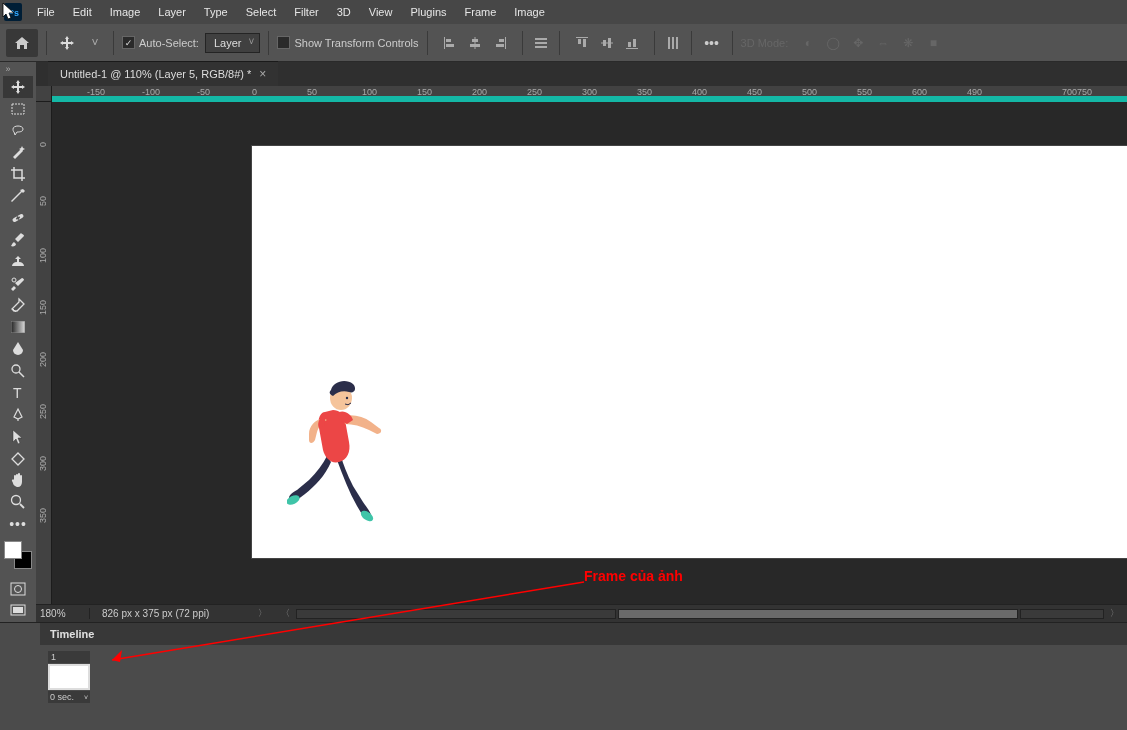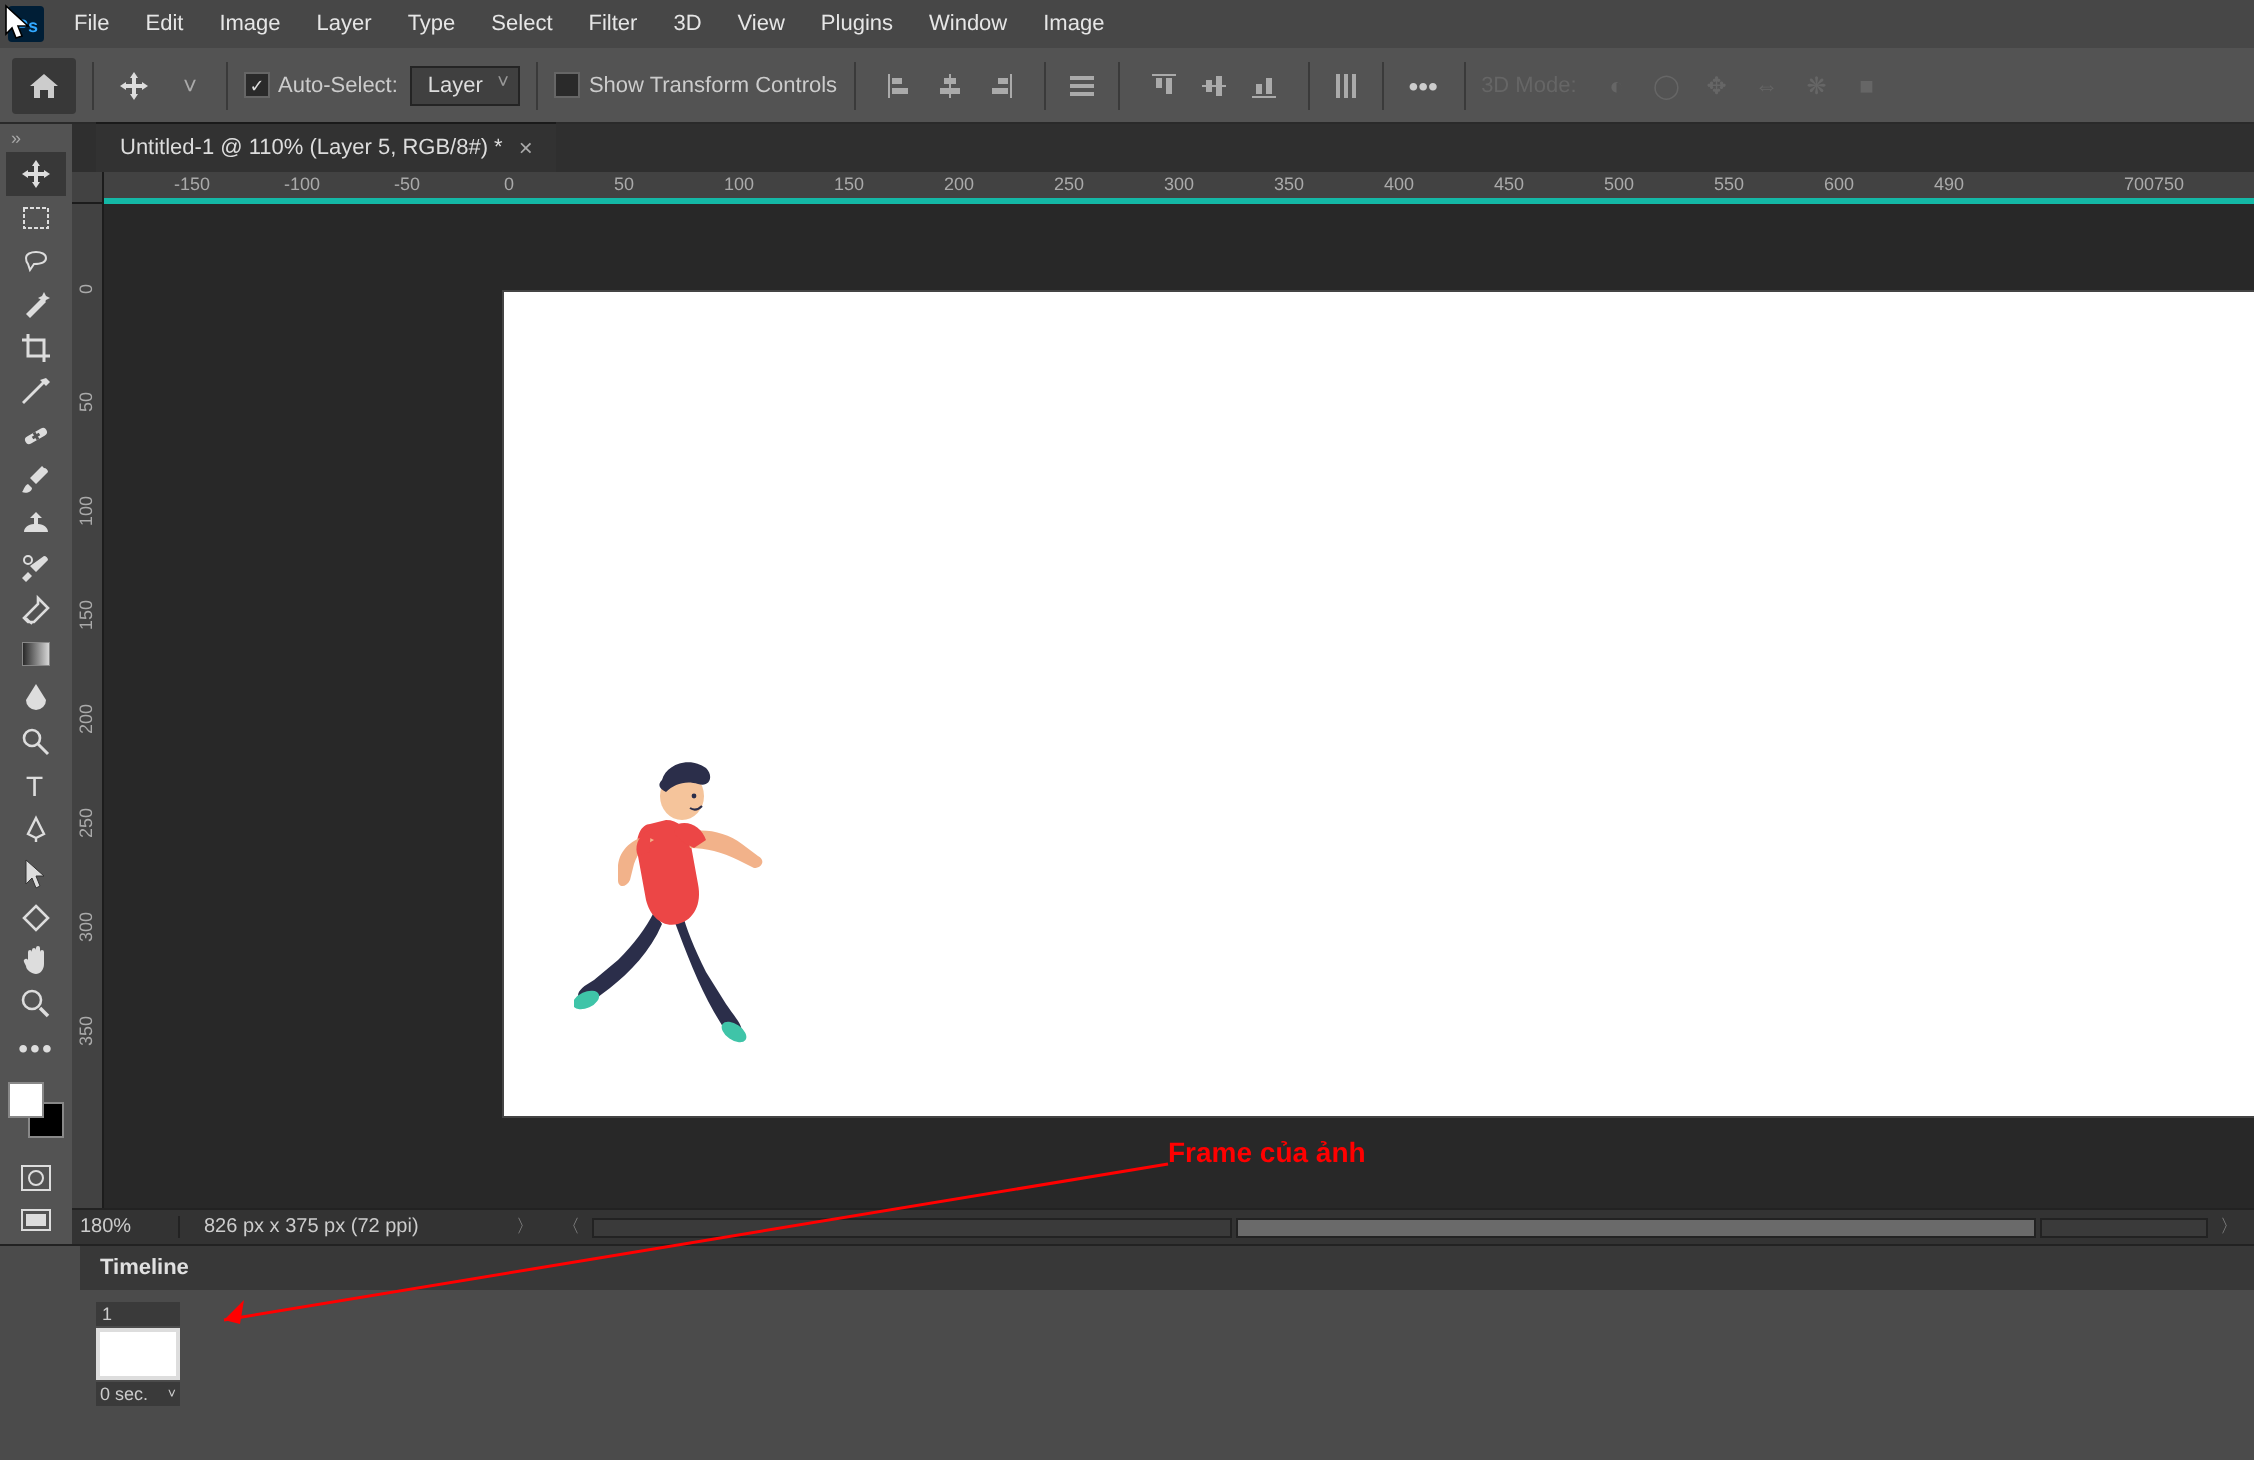--- a/index.html
+++ b/index.html
@@ -35,21 +35,21 @@
 .tool-btn.active { background: #383838; }
 
 
 .tab-bar { height: 24px; background: #2f2f2f; display: flex; padding-left: 4px; align-items: flex-end; }
 .tab { background: #323232; padding: 5px 12px 5px 12px; color: #ddd; font-size: 11px; display: flex; align-items: center; gap: 8px; border-top: 1px solid #1a1a1a; }
 .tab .close-x { font-size: 12px; color: #aaa; }
 
 
 .canvas-container { flex: 1; display: flex; flex-direction: column; background: #282828; }
 .canvas-viewport { flex: 1; position: relative; overflow: hidden; }
-.ruler-h { position: absolute; top: 0; left: 16px; right: 0; height: 16px; background: #424242; border-bottom: 3px solid #14b8a6; font-size: 9px; color: #aaa; }
+.ruler-h { position: absolute; top: 0; left: 16px; right: 0; height: 16px; background: #424242; border-bottom: 6px solid #14b8a6; font-size: 9px; color: #aaa; }
 .ruler-h .tick { position: absolute; top: 1px; }
 .ruler-v { position: absolute; top: 16px; left: 0; width: 16px; bottom: 0; background: #424242; border-right: 1px solid #1c1c1c; font-size: 9px; color: #aaa; }
 .ruler-v .tick { position: absolute; left: 2px; writing-mode: vertical-lr; transform: rotate(180deg); }
 .ruler-corner { position: absolute; top: 0; left: 0; width: 16px; height: 16px; background: #424242; border-right: 1px solid #1c1c1c; border-bottom: 1px solid #1c1c1c; }
 .canvas-bg { position: absolute; top: 16px; left: 16px; right: 0; bottom: 0; background: #282828; }
 .white-canvas { position: absolute; left: 200px; top: 44px; width: 888px; height: 412px; background: #fff; box-shadow: 0 0 0 1px #444; }
 
 
 .character { position: absolute; left: 35px; top: 230px; width: 95px; height: 145px; }
 
@@ -94,21 +94,21 @@
   <div class="menu-item">File</div>
   <div class="menu-item">Edit</div>
   <div class="menu-item">Image</div>
   <div class="menu-item">Layer</div>
   <div class="menu-item">Type</div>
   <div class="menu-item">Select</div>
   <div class="menu-item">Filter</div>
   <div class="menu-item">3D</div>
   <div class="menu-item">View</div>
   <div class="menu-item">Plugins</div>
-  <div class="menu-item">Window</div>
+  <div class="menu-item">Frame</div>
   <div class="menu-item">Image</div>
 </div>
 
 <div class="options-bar">
   <div class="home-btn">
     <svg width="16" height="14" viewBox="0 0 16 14">
         <path d="M8 1 L1 7 L3 7 L3 13 L6 13 L6 9 L10 9 L10 13 L13 13 L13 7 L15 7 Z" fill="#ccc"></path>
       </svg>
   </div>
   <div class="opt-divider"></div>

